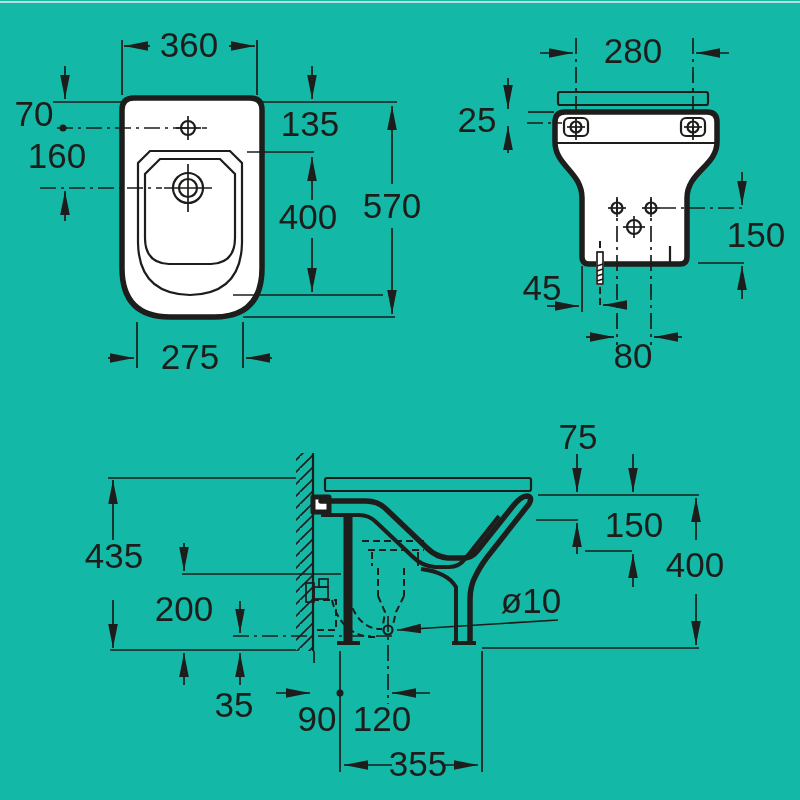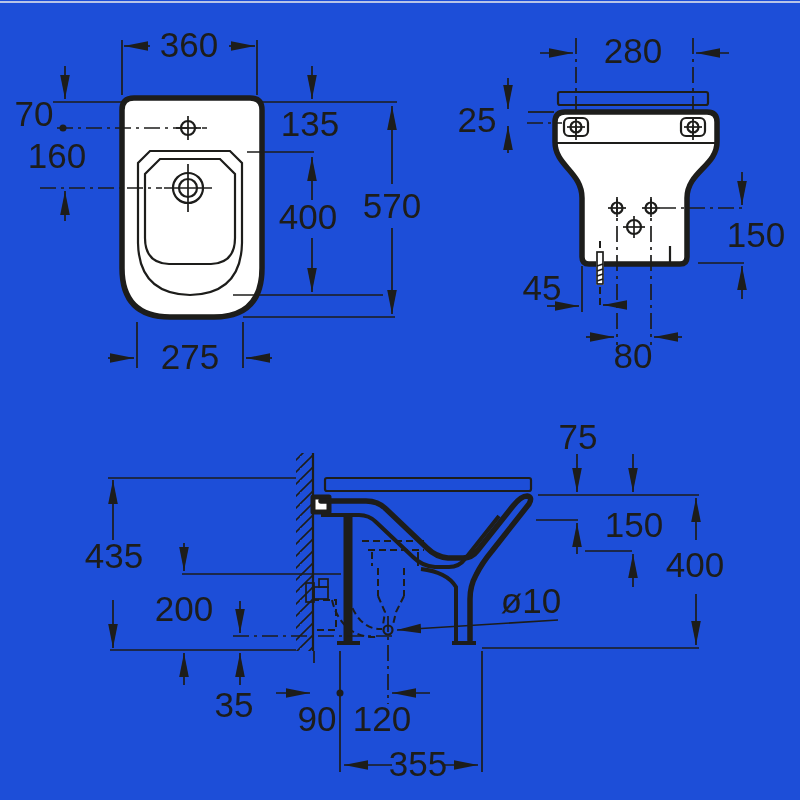--- a/index.html
+++ b/index.html
@@ -1,16 +1,16 @@
 <!DOCTYPE html>
 <html><head>
 <meta charset="utf-8">
 <style>
   html,body{margin:0;padding:0;background:#fff;}
-  .stage{width:800px;height:800px;position:relative;background:#1d4ed8;}
+  .stage{width:800px;height:800px;position:relative;background:#14b8a6;}
   svg{display:block;}
   .t{font-family:"Liberation Sans","DejaVu Sans",sans-serif;font-size:35px;fill:#1d1d1b;text-anchor:middle;}
   .s{stroke:#1d1d1b;stroke-width:1.7;fill:none;stroke-linecap:butt;}
   .dd{stroke-dasharray:16 5 3 5;}
   .dsh{stroke:#1d1d1b;stroke-width:2;fill:none;stroke-dasharray:7 4;}
   .b{stroke:#1d1d1b;stroke-width:5.5;fill:#fff;stroke-linejoin:round;}
   .bn{stroke:#1d1d1b;stroke-width:5.5;fill:none;stroke-linejoin:round;stroke-linecap:round;}
   .m{stroke:#1d1d1b;stroke-width:2.2;fill:none;}
   .m4{stroke:#1d1d1b;stroke-width:4;fill:none;}
   .arr{stroke:#1d1d1b;stroke-width:1.7;fill:none;}

